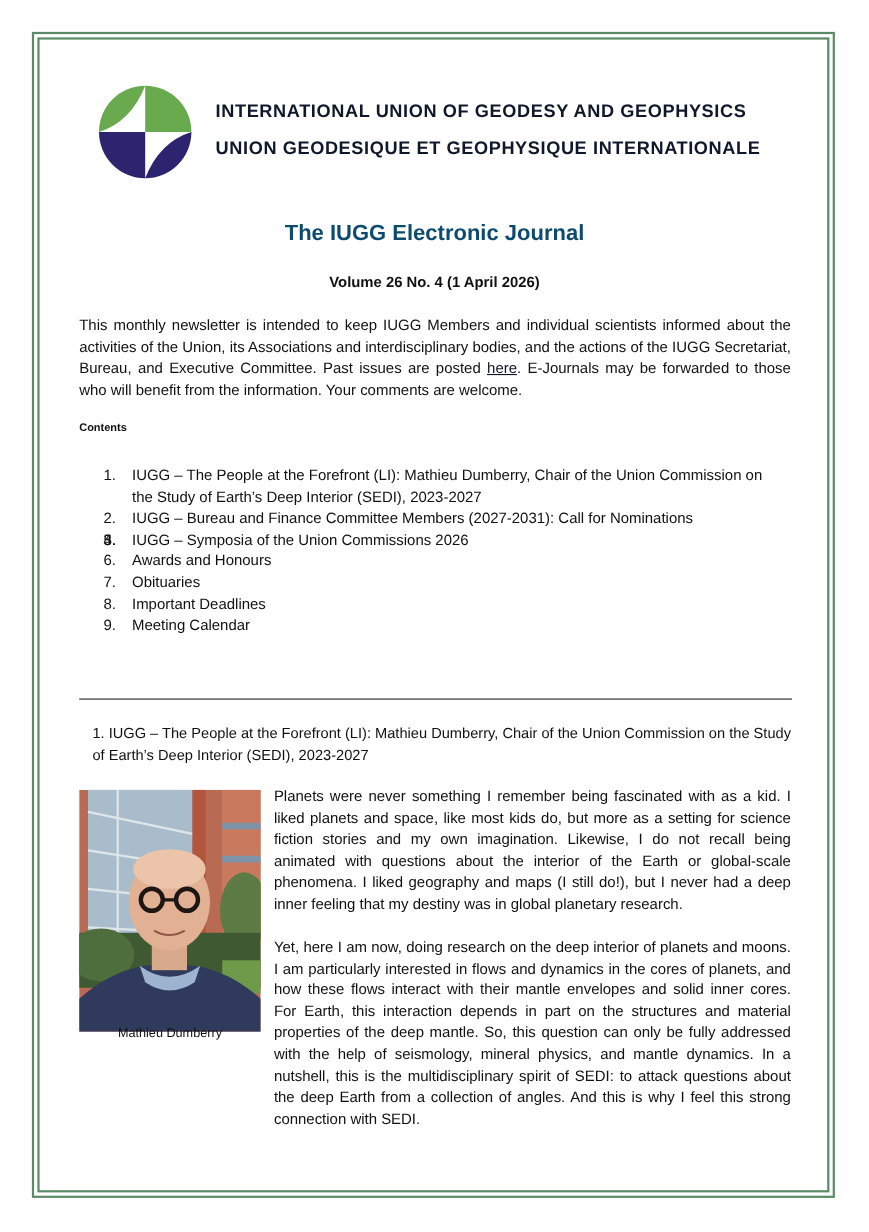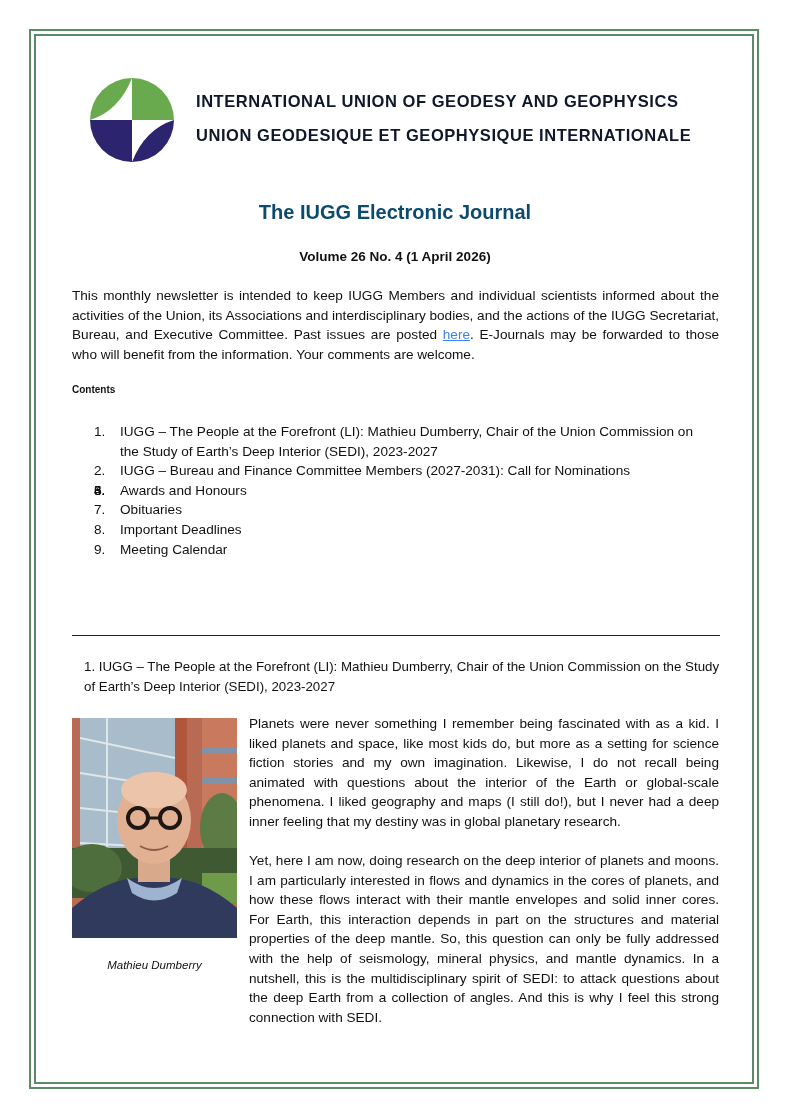--- a/index.html
+++ b/index.html
@@ -12,31 +12,31 @@
   .logo { position: absolute; left: 89px; top: 77px; width: 86px; height: 86px; }
   .org { position: absolute; left: 196px; font-weight: bold; font-size: 16.5px; letter-spacing: 0.55px; color: #0f172a; white-space: nowrap; }
   .org-en { top: 92px; }
   .org-fr { top: 126px; }
   .title { position: absolute; left: 0; width: 790px; top: 201px; text-align: center;
            font-size: 20px; font-weight: bold; color: #0c4a6e; }
   .volume { position: absolute; left: 0; width: 790px; top: 249px; text-align: center;
             font-size: 13.5px; font-weight: bold; }
   .intro { position: absolute; left: 72px; width: 647px; top: 286px; font-size: 13.6px;
            line-height: 19.7px; text-align: justify; }
-  .intro a { color: #3b82f6; text-decoration: underline; }
+  .intro a { color: #0f172a; text-decoration: underline; }
   .contents-h { position: absolute; left: 72px; top: 384px; font-size: 10px; font-weight: bold; }
   .toc { position: absolute; left: 94px; top: 422px; width: 620px; margin: 0; padding: 0; list-style: none;
          font-size: 13.6px; line-height: 19.6px; }
   .toc li { position: relative; padding-left: 26px; }
   .toc .num { position: absolute; left: 0; top: 0; }
   .rule { position: absolute; left: 72px; width: 648px; top: 635px; height: 0; border-top: 1.2px solid #222; }
   .sec-h { position: absolute; left: 84px; width: 648px; top: 657px; font-size: 13.3px; font-weight: normal;
            line-height: 20px; }
   .photo { position: absolute; left: 72px; top: 718px; width: 165px; height: 220px; overflow: hidden; }
-  .caption { position: absolute; left: 72px; width: 165px; top: 959px; text-align: center; font-style: italic;
+  .caption { position: absolute; left: 72px; width: 165px; top: 934px; text-align: center; 
              font-size: 11.5px; }
   .para { position: absolute; left: 249px; width: 470px; font-size: 13.6px; line-height: 19.6px; text-align: justify; }
   .para1 { top: 714px; }
   .para2 { top: 851px; }
 </style>
 </head>
 <body>
 
 <div class="frame-outer"></div>
 <div class="frame-inner"></div>
@@ -63,21 +63,21 @@
 
 <div class="intro"><span>This monthly newsletter is intended to keep IUGG Members and individual scientists informed about the activities of the Union, its Associations and interdisciplinary bodies, and the actions of the IUGG Secretariat, Bureau, and Executive Committee. Past issues are posted </span><a href="#">here</a><span>. E-Journals may be forwarded to those who will benefit from the information. Your comments are welcome.</span></div>
 
 <div class="contents-h">Contents</div>
 
 <ol class="toc">
   <li><span class="num">1.</span><span>IUGG – The People at the Forefront (LI): Mathieu Dumberry, Chair of the Union Commission on the Study of Earth’s Deep Interior (SEDI), 2023-2027</span></li>
   <li><span class="num">2.</span><span>IUGG – Bureau and Finance Committee Members (2027-2031): Call for Nominations</span></li>
   <li><span class="num">3.</span></li>
   <li><span class="num">4.</span></li>
-  <li><span class="num">5.</span></li>
+  <li><span class="num">5.</span><span>IUGG – Symposia of the Union Commissions 2026</span></li>
   <li><span class="num">6.</span><span>Awards and Honours</span></li>
   <li><span class="num">7.</span><span>Obituaries</span></li>
   <li><span class="num">8.</span><span>Important Deadlines</span></li>
   <li><span class="num">9.</span><span>Meeting Calendar</span></li>
 </ol>
 
 <div class="rule"></div>
 
 <div class="sec-h">1. IUGG – The People at the Forefront (LI): Mathieu Dumberry, Chair of the Union Commission on the Study of Earth’s Deep Interior (SEDI), 2023-2027</div>
 

